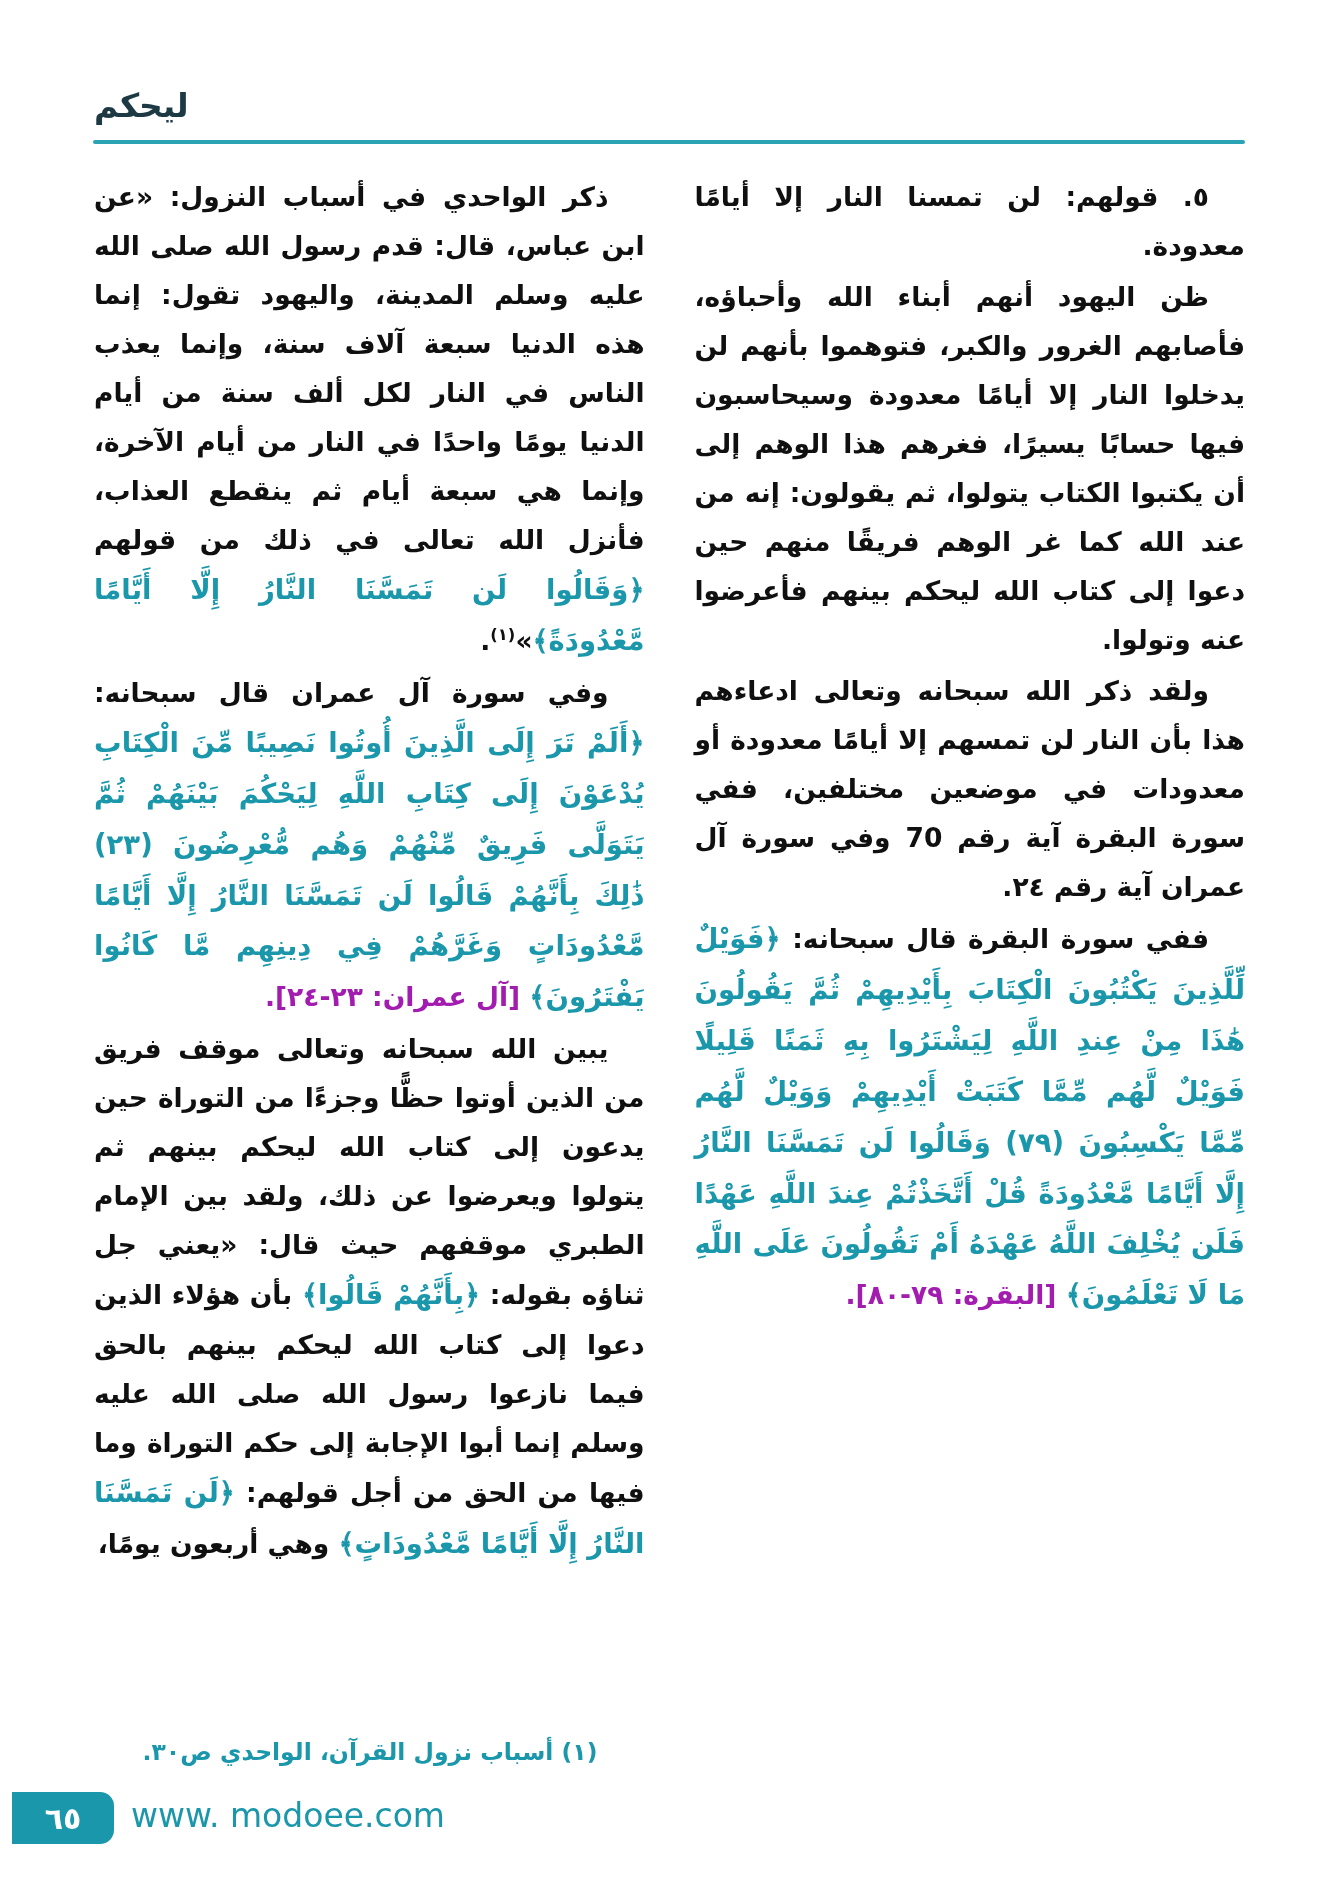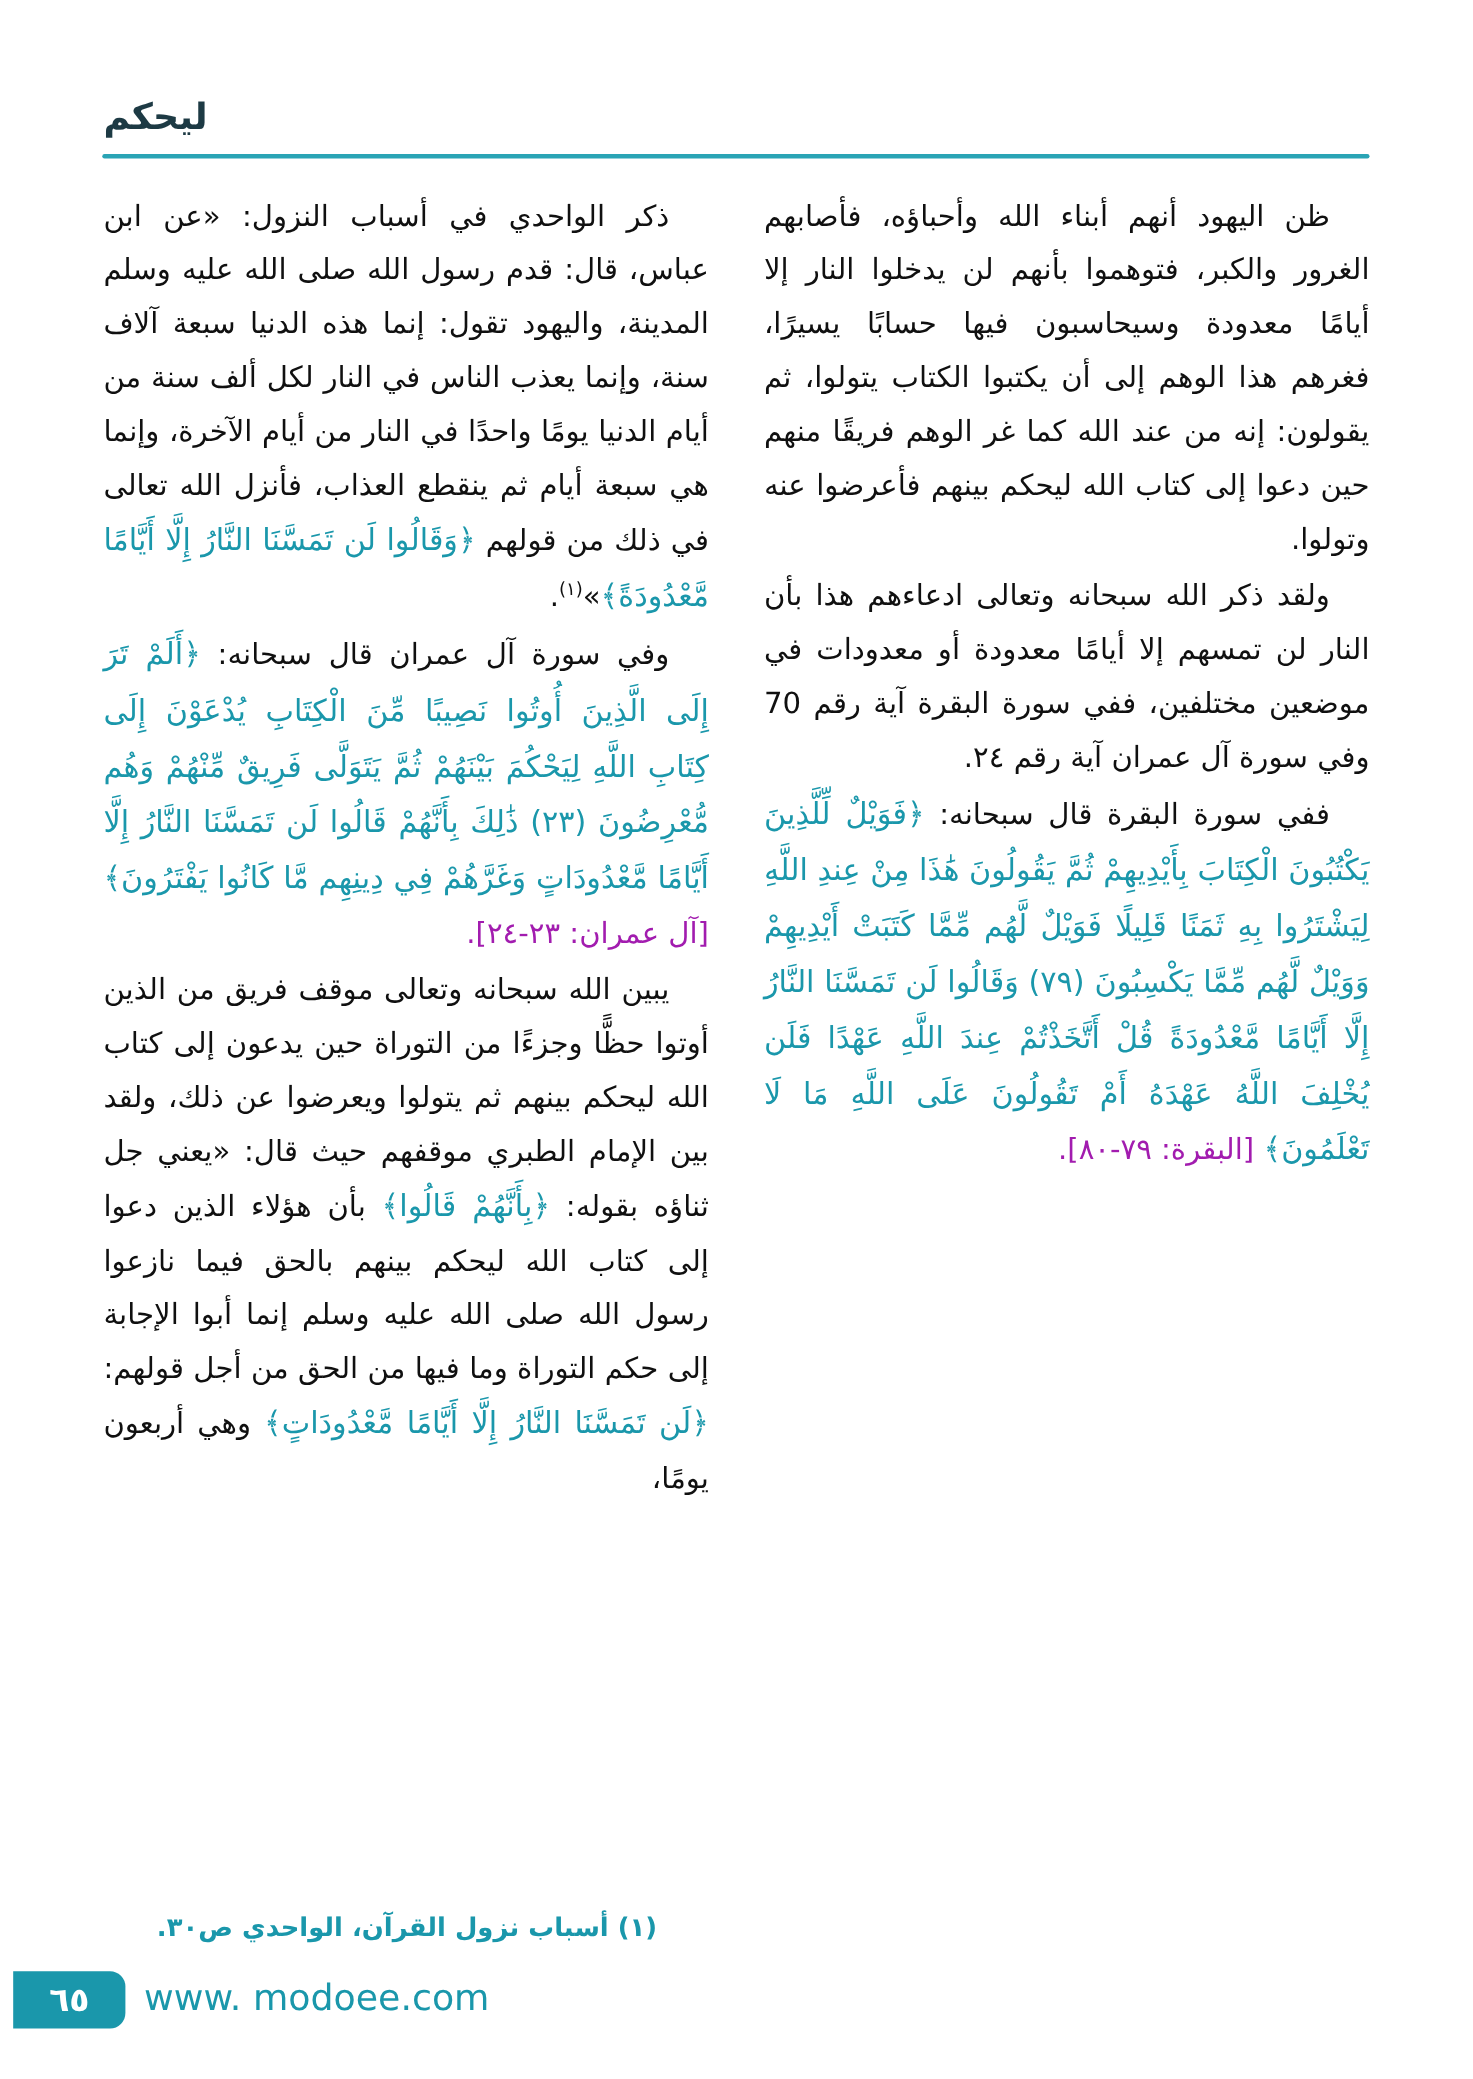--- a/index.html
+++ b/index.html
@@ -17,21 +17,21 @@
     position:absolute; top:140px; left:93px; right:94px; height:4px;
     background:#2aa4b5; border-radius:2px;
   }
   .content {
     position:absolute; top:172px; right:94px; left:94px;
     display:flex; gap:50px; align-items:flex-start;
   }
   .column { flex:1 1 0; min-width:0; }
   .column p {
     margin:0 0 2px 0; padding:0;
-    font-size:26.5px; font-weight:normal; color:#101010;
+    font-size:26.5px; font-weight:bold; color:#101010;
     line-height:1.85; text-align:justify; text-indent:36px;
   }
   .seg-text { color:#101010; }
   .seg-quran { color:#1a97ab; font-size:27.5px; }
   .seg-ref  { color:#a21caf; }
   .seg-sup  { vertical-align:super; font-size:0.62em; }
   .footnote {
     position:absolute; left:94px; width:552px; top:1738px;
     font-size:23.5px; font-weight:bold; color:#1a97ab; text-align:center;
   }
@@ -51,20 +51,21 @@
 <body>
 
 <div class="page">
 
   <div class="running-head">ليحكم</div>
 
   <div class="header-rule"></div>
 
   <div class="content">
     <div class="column">
+        <p><span class="seg-text">٥. قولهم: لن تمسنا النار إلا أيامًا معدودة.</span></p>
         <p><span class="seg-text">ظن اليهود أنهم أبناء الله وأحباؤه، فأصابهم الغرور والكبر، فتوهموا بأنهم لن يدخلوا النار إلا أيامًا معدودة وسيحاسبون فيها حسابًا يسيرًا، فغرهم هذا الوهم إلى أن يكتبوا الكتاب يتولوا، ثم يقولون: إنه من عند الله كما غر الوهم فريقًا منهم حين دعوا إلى كتاب الله ليحكم بينهم فأعرضوا عنه وتولوا.</span></p>
         <p><span class="seg-text">ولقد ذكر الله سبحانه وتعالى ادعاءهم هذا بأن النار لن تمسهم إلا أيامًا معدودة أو معدودات في موضعين مختلفين، ففي سورة البقرة آية رقم 70 وفي سورة آل عمران آية رقم ٢٤.</span></p>
         <p><span class="seg-text">ففي سورة البقرة قال سبحانه: </span><span class="seg-quran">﴿فَوَيْلٌ لِّلَّذِينَ يَكْتُبُونَ الْكِتَابَ بِأَيْدِيهِمْ ثُمَّ يَقُولُونَ هَٰذَا مِنْ عِندِ اللَّهِ لِيَشْتَرُوا بِهِ ثَمَنًا قَلِيلًا فَوَيْلٌ لَّهُم مِّمَّا كَتَبَتْ أَيْدِيهِمْ وَوَيْلٌ لَّهُم مِّمَّا يَكْسِبُونَ (٧٩) وَقَالُوا لَن تَمَسَّنَا النَّارُ إِلَّا أَيَّامًا مَّعْدُودَةً قُلْ أَتَّخَذْتُمْ عِندَ اللَّهِ عَهْدًا فَلَن يُخْلِفَ اللَّهُ عَهْدَهُ أَمْ تَقُولُونَ عَلَى اللَّهِ مَا لَا تَعْلَمُونَ﴾</span><span class="seg-ref"> [البقرة: ٧٩-٨٠].</span></p>
       </div>
     <div class="column">
         <p><span class="seg-text">ذكر الواحدي في أسباب النزول: «عن ابن عباس، قال: قدم رسول الله صلى الله عليه وسلم المدينة، واليهود تقول: إنما هذه الدنيا سبعة آلاف سنة، وإنما يعذب الناس في النار لكل ألف سنة من أيام الدنيا يومًا واحدًا في النار من أيام الآخرة، وإنما هي سبعة أيام ثم ينقطع العذاب، فأنزل الله تعالى في ذلك من قولهم </span><span class="seg-quran">﴿وَقَالُوا لَن تَمَسَّنَا النَّارُ إِلَّا أَيَّامًا مَّعْدُودَةً﴾</span><span class="seg-text">»</span><span class="seg-sup">(١)</span><span class="seg-text">.</span></p>
         <p><span class="seg-text">وفي سورة آل عمران قال سبحانه: </span><span class="seg-quran">﴿أَلَمْ تَرَ إِلَى الَّذِينَ أُوتُوا نَصِيبًا مِّنَ الْكِتَابِ يُدْعَوْنَ إِلَى كِتَابِ اللَّهِ لِيَحْكُمَ بَيْنَهُمْ ثُمَّ يَتَوَلَّى فَرِيقٌ مِّنْهُمْ وَهُم مُّعْرِضُونَ (٢٣) ذَٰلِكَ بِأَنَّهُمْ قَالُوا لَن تَمَسَّنَا النَّارُ إِلَّا أَيَّامًا مَّعْدُودَاتٍ وَغَرَّهُمْ فِي دِينِهِم مَّا كَانُوا يَفْتَرُونَ﴾</span><span class="seg-ref"> [آل عمران: ٢٣-٢٤].</span></p>
         <p><span class="seg-text">يبين الله سبحانه وتعالى موقف فريق من الذين أوتوا حظًّا وجزءًا من التوراة حين يدعون إلى كتاب الله ليحكم بينهم ثم يتولوا ويعرضوا عن ذلك، ولقد بين الإمام الطبري موقفهم حيث قال: «يعني جل ثناؤه بقوله: </span><span class="seg-quran">﴿بِأَنَّهُمْ قَالُوا﴾</span><span class="seg-text"> بأن هؤلاء الذين دعوا إلى كتاب الله ليحكم بينهم بالحق فيما نازعوا رسول الله صلى الله عليه وسلم إنما أبوا الإجابة إلى حكم التوراة وما فيها من الحق من أجل قولهم: </span><span class="seg-quran">﴿لَن تَمَسَّنَا النَّارُ إِلَّا أَيَّامًا مَّعْدُودَاتٍ﴾</span><span class="seg-text"> وهي أربعون يومًا،</span></p>
       </div>
   </div>

